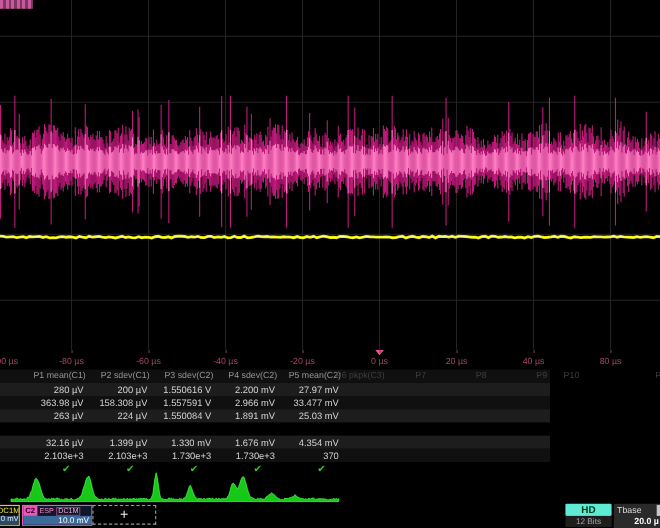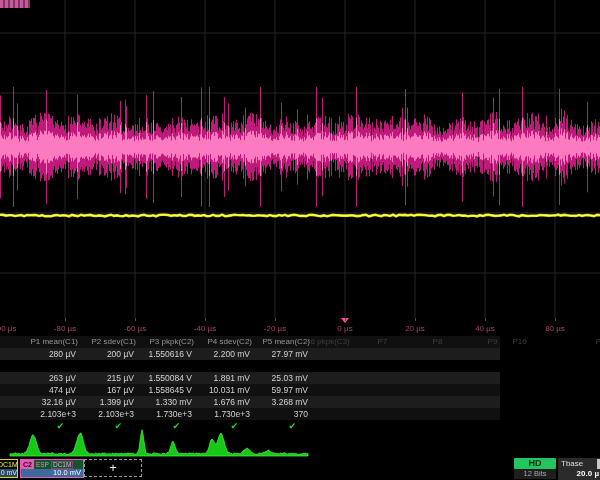--- a/index.html
+++ b/index.html
@@ -34,30 +34,30 @@
 
   
   #hist{position:absolute;left:0;top:429px;}
 
   
   .bbar{position:absolute;left:0;top:458px;width:600px;height:22px;background:#000;}
   .descbox{position:absolute;top:1px;height:19px;box-sizing:border-box;overflow:hidden;}
   .c1box{left:-3px;width:21px;border:1px solid #d8d820;background:#0a0a0a;}
   .c1box .top{height:9px;font-size:7px;color:#e8e838;text-align:right;line-height:9px;overflow:hidden;white-space:nowrap;}
   .c1box .val{height:8px;background:#2a4a6a;color:#dfe6ee;font-size:7px;line-height:8px;text-align:right;white-space:nowrap;}
-  .c2box{left:20px;width:64px;border:1px solid #e858b8;background:#14532d;}
+  .c2box{left:20px;width:64px;border:1px solid #e858b8;background:#0f172a;}
   .c2box .top{height:9px;display:flex;align-items:center;overflow:hidden;}
   .c2badge{background:#e858b8;color:#2a0018;font-size:7px;font-weight:bold;line-height:9px;padding:0 2px;}
   .tag1{color:#f080c8;font-size:6.5px;margin-left:2px;}
   .tag2{color:#f0a8d8;font-size:6.5px;margin-left:2px;border:1px solid #904070;line-height:6px;padding:0 1px;}
   .c2box .val{height:8px;background:#3a6b9b;color:#ffffff;font-size:7.5px;line-height:8px;text-align:right;padding-right:2px;}
   .addbox{left:84px;width:58px;height:18px;border:1px dashed #999;background:#000;
     color:#eee;text-align:center;font-size:13px;line-height:16px;}
   .hdbox{position:absolute;left:514px;top:0;width:42px;height:22px;}
-  .hdtop{height:11px;background:#22c55e;color:#031;font-weight:bold;font-size:9px;text-align:center;line-height:11px;border-radius:1px;}
+  .hdtop{height:11px;background:#5eead4;color:#031;font-weight:bold;font-size:9px;text-align:center;line-height:11px;border-radius:1px;}
   .hdsub{height:10px;background:#1e1e1e;color:#a8a8a8;font-size:7.5px;text-align:center;line-height:10px;}
   .tbase{position:absolute;left:558px;top:0;width:42px;height:22px;background:#2a2a2a;overflow:hidden;}
   .tbase .tlabel{height:11px;color:#ddd;font-size:8px;line-height:11px;padding-left:3px;}
   .tbase .tval{height:11px;color:#fff;font-size:8px;font-weight:bold;line-height:10px;text-align:right;padding-right:1px;}
   .tbsliver{position:absolute;left:597px;top:1px;width:3px;height:10px;background:#c8c8c8;}
 </style>
 </head>
 <body>
 
 <div class="scope">
@@ -1300,57 +1300,57 @@
       <div class="tick" style="left: 345px;"></div>
       <div class="tick" style="left: 415px;"></div>
       <div class="tick" style="left: 485px;"></div>
       <div class="tick" style="left: 555px;"></div>
     </div>
 
   <div class="mtable">
     <div class="trow rA" style="top:0">
       <span class="hcell c0">P1 mean(C1)</span>
       <span class="hcell c1">P2 sdev(C1)</span>
-      <span class="hcell c2">P3 pkpk(C2)</span>
+      <span class="hcell c2">P3 sdev(C2)</span>
       <span class="hcell c3">P4 sdev(C2)</span>
       <span class="hcell c4">P5 mean(C2)</span>
       <span class="dcell d0">P6 pkpk(C3)</span>
       <span class="dcell d1">P7</span>
       <span class="dcell d2">P8</span>
       <span class="dcell d3">P9</span>
       <span class="dcell d4">P10</span>
       <span class="dcell d5">P11</span>
     </div>
     <div class="trow rB" style="top:12px">
       <span class="cell c0">280 µV</span>
       <span class="cell c1">200 µV</span>
       <span class="cell c2">1.550616 V</span>
       <span class="cell c3">2.200 mV</span>
       <span class="cell c4">27.97 mV</span>
     </div>
+    <div class="trow rA" style="top:24px">
+      <span class="cell c0">363.98 µV</span>
+      <span class="cell c1">158.308 µV</span>
+      <span class="cell c2">1.557591 V</span>
+      <span class="cell c3">2.966 mV</span>
+      <span class="cell c4">33.477 mV</span>
+    </div>
     <div class="trow rB" style="top:36px">
       <span class="cell c0">263 µV</span>
-      <span class="cell c1">215 µV</span>
+      <span class="cell c1">224 µV</span>
       <span class="cell c2">1.550084 V</span>
       <span class="cell c3">1.891 mV</span>
       <span class="cell c4">25.03 mV</span>
-    </div>
-    <div class="trow rA" style="top:48px">
-      <span class="cell c0">474 µV</span>
-      <span class="cell c1">167 µV</span>
-      <span class="cell c2">1.558645 V</span>
-      <span class="cell c3">10.031 mV</span>
-      <span class="cell c4">59.97 mV</span>
     </div>
     <div class="trow rB" style="top:60px">
       <span class="cell c0">32.16 µV</span>
       <span class="cell c1">1.399 µV</span>
       <span class="cell c2">1.330 mV</span>
       <span class="cell c3">1.676 mV</span>
-      <span class="cell c4">3.268 mV</span>
+      <span class="cell c4">4.354 mV</span>
     </div>
     <div class="trow rA" style="top:72px">
       <span class="cell c0">2.103e+3</span>
       <span class="cell c1">2.103e+3</span>
       <span class="cell c2">1.730e+3</span>
       <span class="cell c3">1.730e+3</span>
       <span class="cell c4">370</span>
     </div>
     <div class="trow" style="top:84px">
       <span class="cell chk c0">✔</span>

